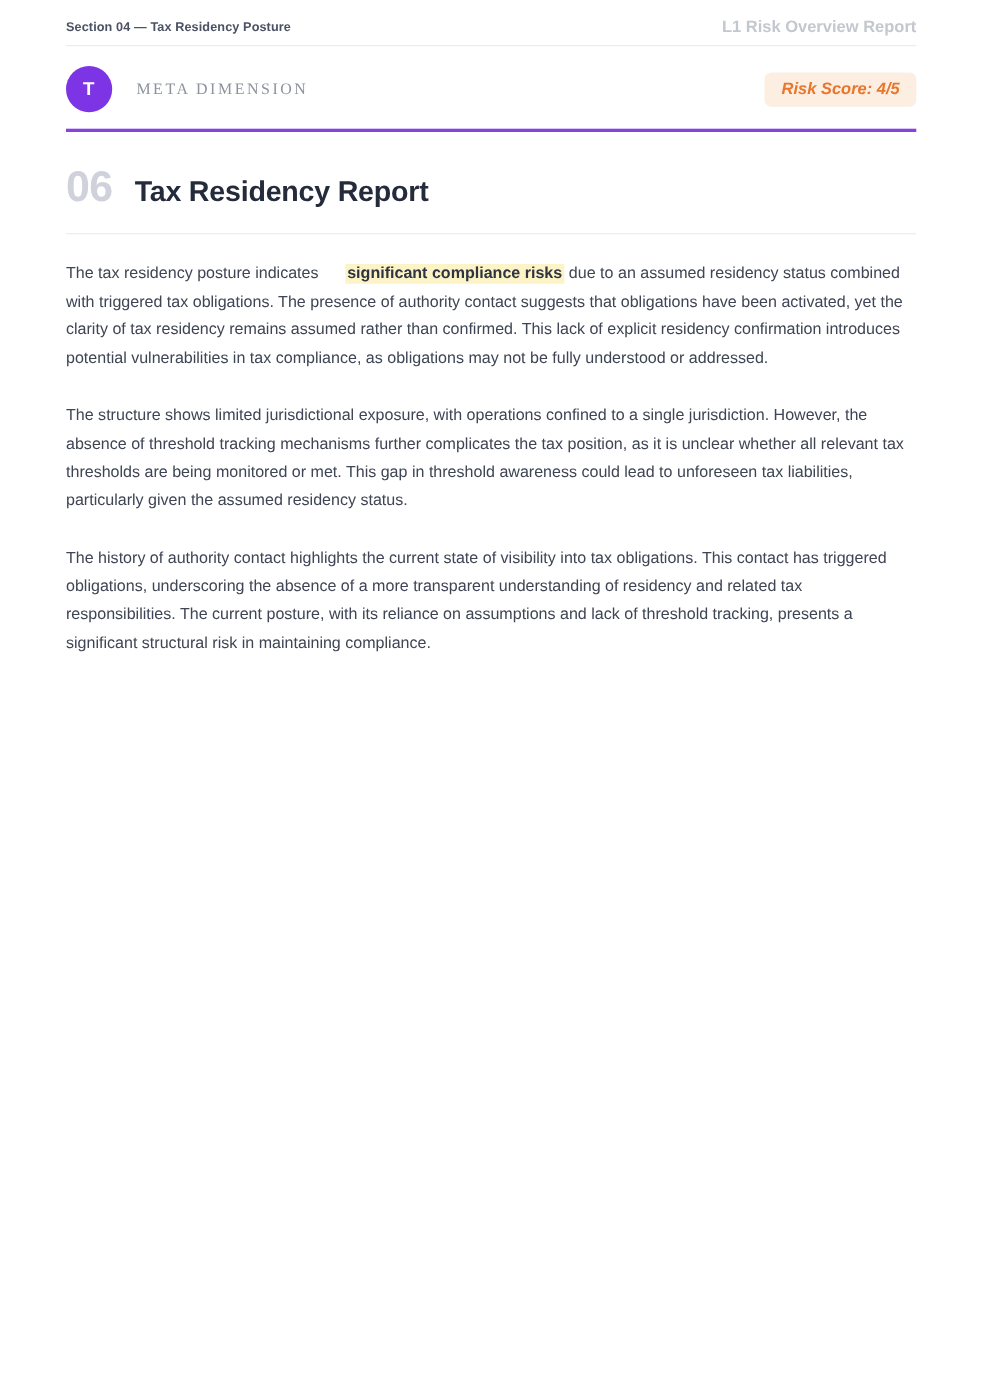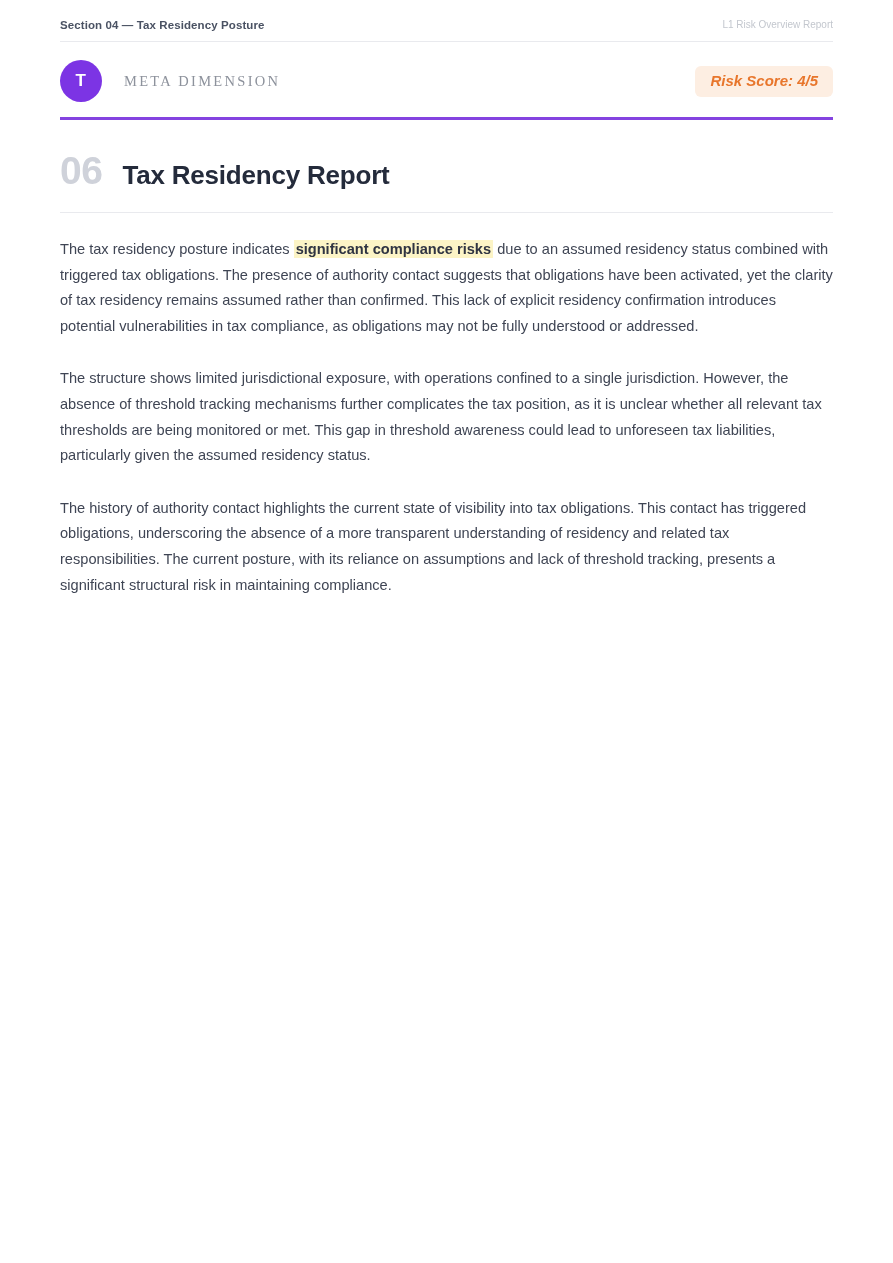--- a/index.html
+++ b/index.html
@@ -36,22 +36,22 @@
   }
   .running-head-left {
     font-size: 11.5px;
     font-weight: bold;
     color: #4a5263;
     letter-spacing: 0.1px;
     line-height: 14px;
     white-space: nowrap;
   }
   .running-head-right {
-    font-size: 10px;
-    font-weight: normal;
+    font-size: 15px;
+    font-weight: bold;
     color: #c3c7ce;
     line-height: 14px;
     white-space: nowrap;
     padding-left: 36px;
   }
   .head-rule {
     position: absolute;
     left: 60px;
     right: 60px;
     top: 41px;
@@ -167,20 +167,21 @@
     text-align: left;
   }
   .body-copy p:last-child {
     margin-bottom: 16px;
   }
   .hl {
     background: #fcf4c6;
     font-weight: bold;
     color: #2f3442;
     padding: 1px 2px;
+    margin-left: 20px;
   }
 
   
   .foot-rule {
     position: absolute;
     left: 60px;
     right: 60px;
     top: 1189px;
     height: 1px;
     background: #ececef;

